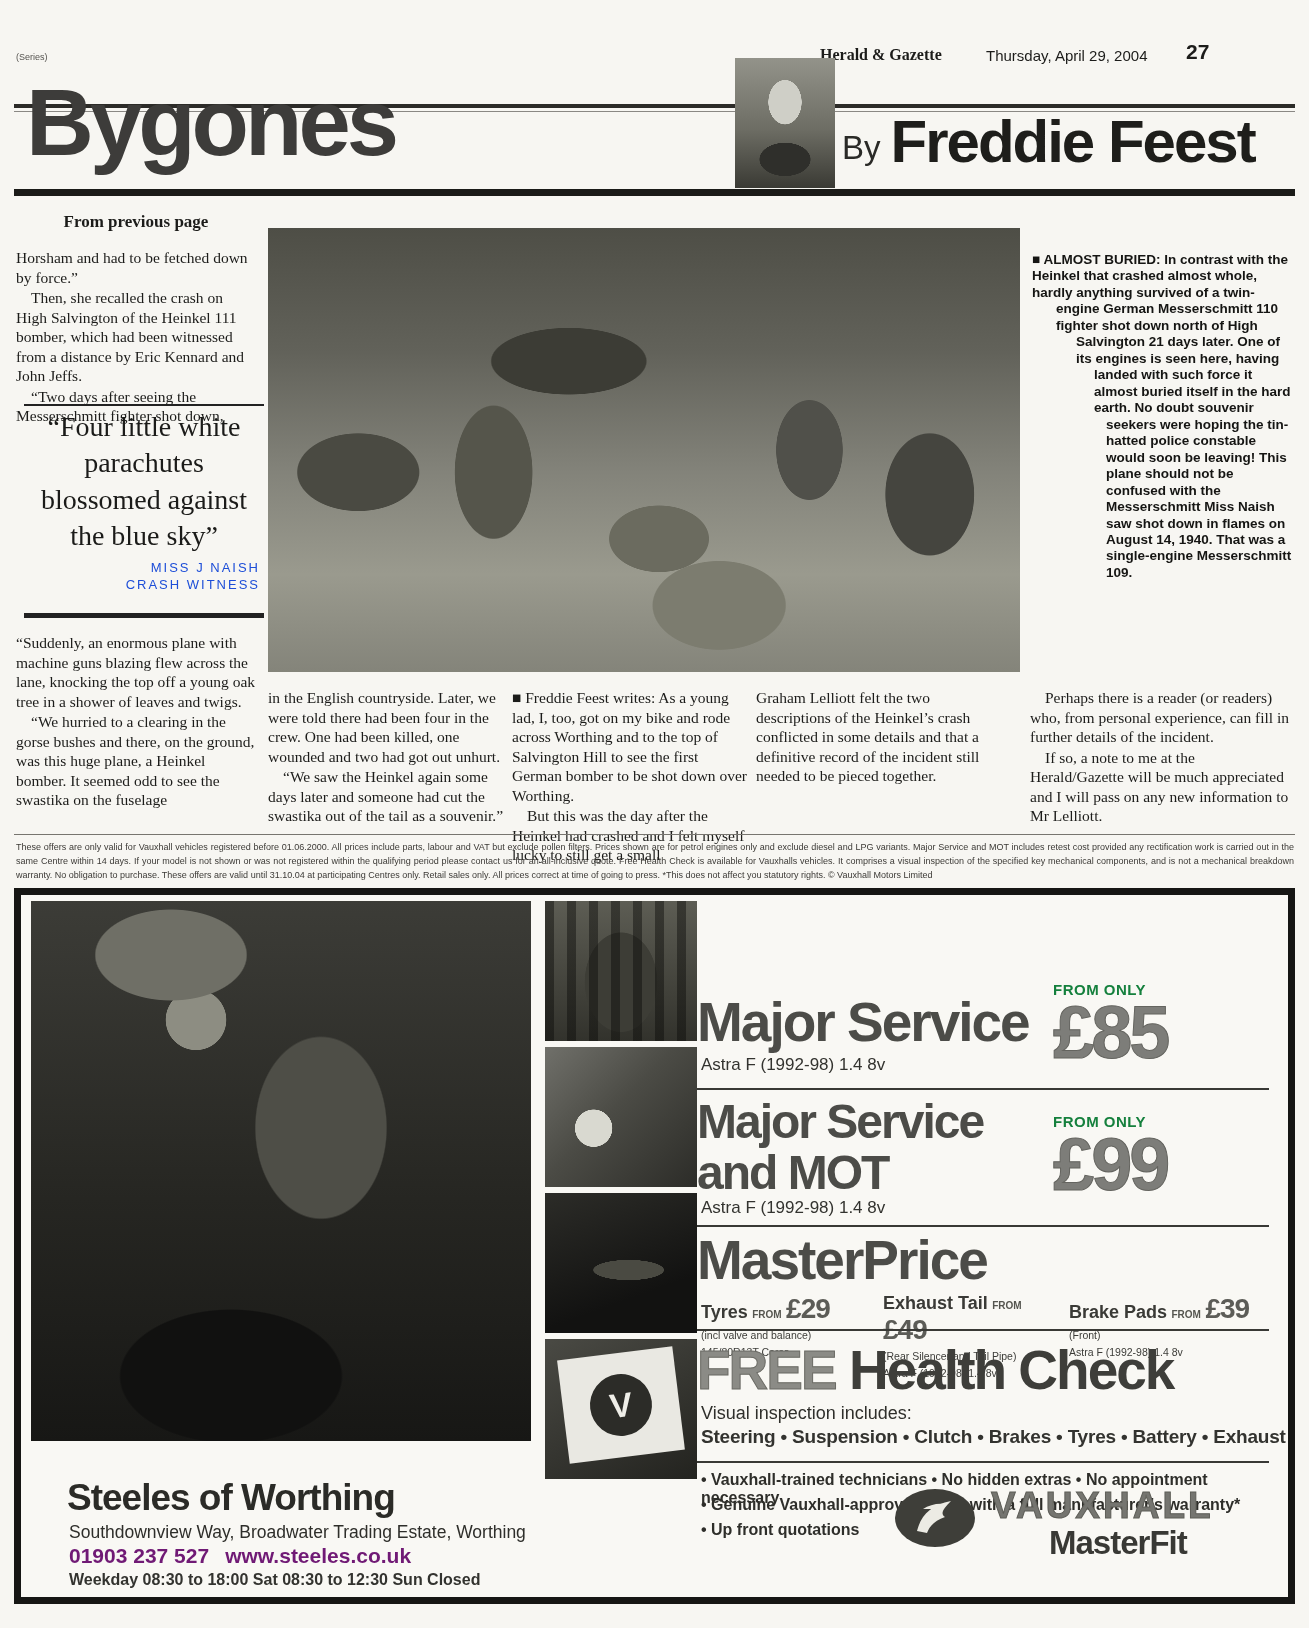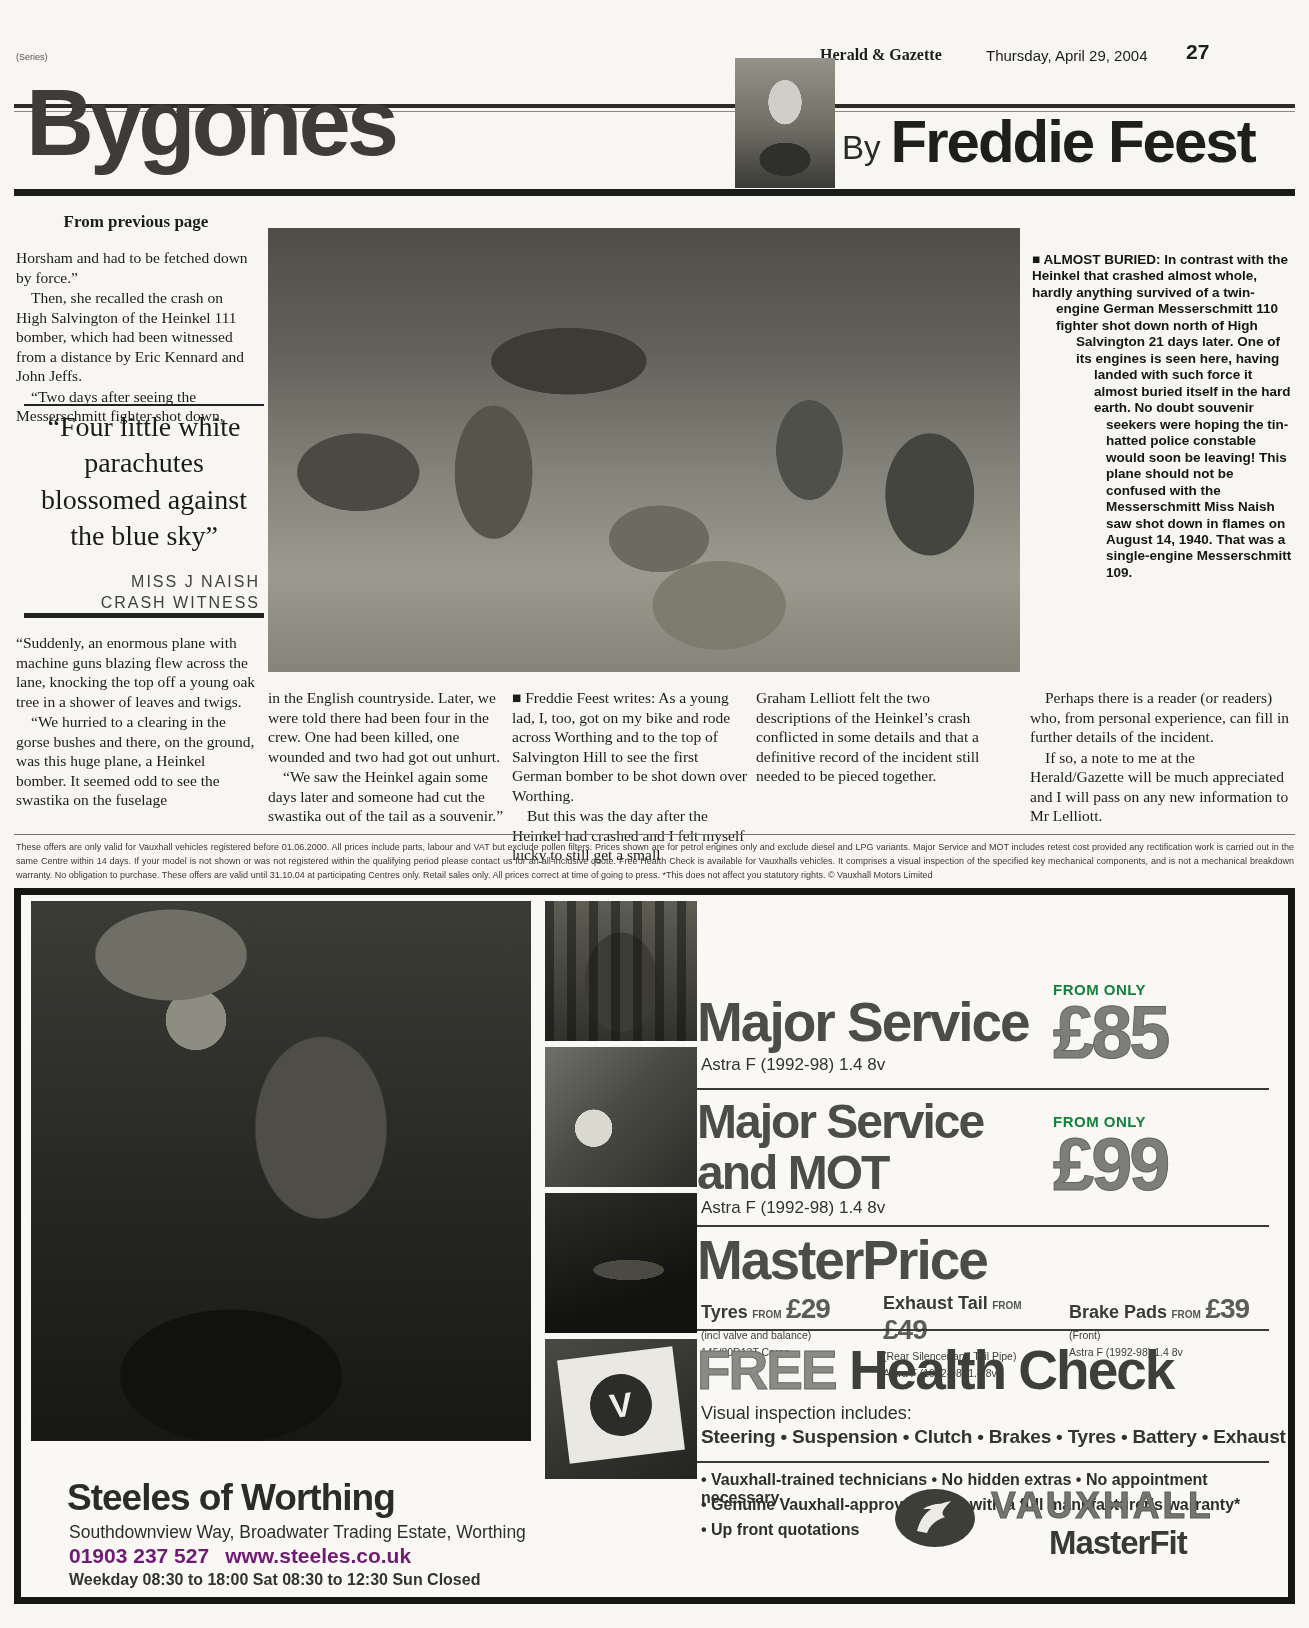--- a/index.html
+++ b/index.html
@@ -28,22 +28,22 @@
   
   .fromprev{left:16px;top:212px;width:240px;text-align:center;font-size:17px;font-weight:bold;}
   .col{font-size:15.5px;line-height:1.26;}
   .col p{margin:0;}
   .col p + p{text-indent:15px;margin-top:1px;}
   .indent{text-indent:15px;}
   .col1{left:16px;top:248px;width:240px;}
   .quoteblock{left:24px;top:404px;width:240px;height:214px;box-sizing:border-box;
       border-top:2px solid #222;border-bottom:5px solid #222;padding-top:3px;}
   .quote{font-size:28px;line-height:1.3;text-align:center;color:#1b1b19;}
-  .qattr{margin-top:16px;text-align:right;padding-right:4px;color:#404040;
-      font-family:"Liberation Sans",sans-serif;font-size:16px;letter-spacing:2px;line-height:1.35;}
+  .qattr{margin-top:4px;text-align:right;padding-right:4px;color:#1d4ed8;
+      font-family:"Liberation Sans",sans-serif;font-size:13px;letter-spacing:2px;line-height:1.35;}
   .col1b{left:16px;top:633px;width:240px;}
 
   .photo{left:268px;top:228px;width:752px;height:444px;
      background:
       radial-gradient(110px 70px at 12% 55%,#4a4a42 0 55%,rgba(0,0,0,0) 56%),
       radial-gradient(70px 120px at 30% 55%,#55554b 0 55%,rgba(0,0,0,0) 56%),
       radial-gradient(90px 60px at 52% 70%,#6b6b5f 0 55%,rgba(0,0,0,0) 56%),
       radial-gradient(120px 80px at 60% 85%,#7c7c6f 0 55%,rgba(0,0,0,0) 56%),
       radial-gradient(60px 90px at 72% 50%,#50504a 0 55%,rgba(0,0,0,0) 56%),
       radial-gradient(80px 110px at 88% 60%,#45453f 0 55%,rgba(0,0,0,0) 56%),

